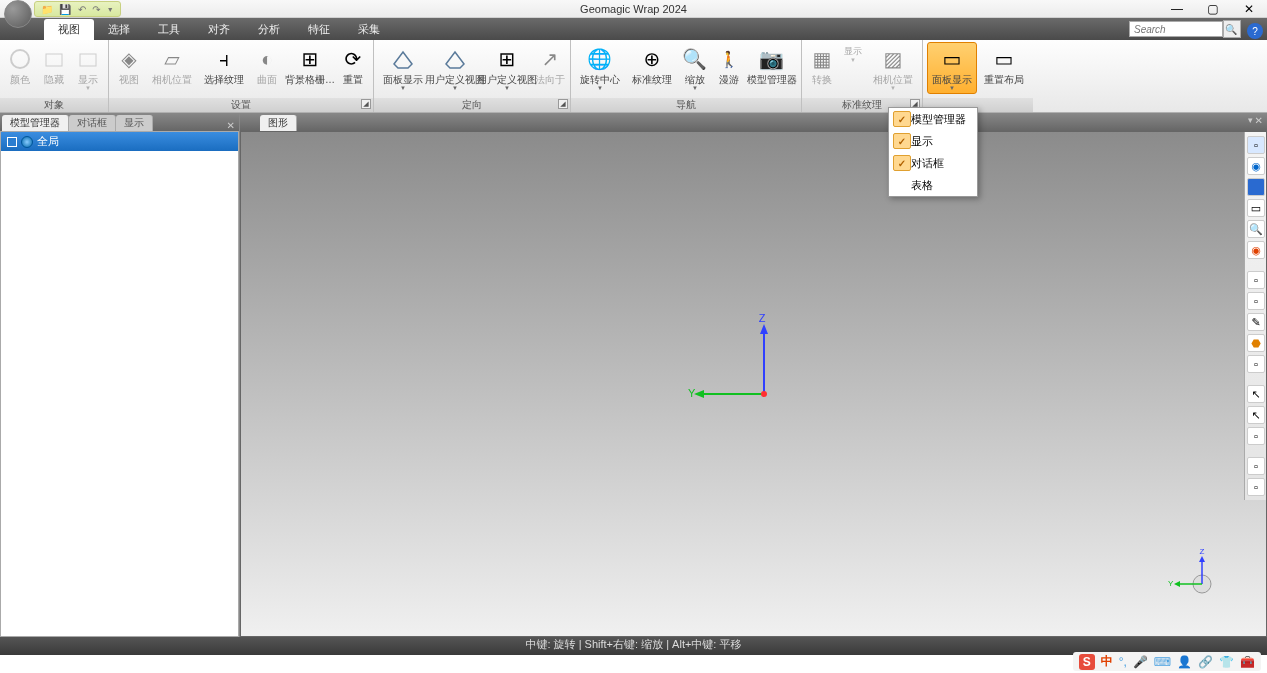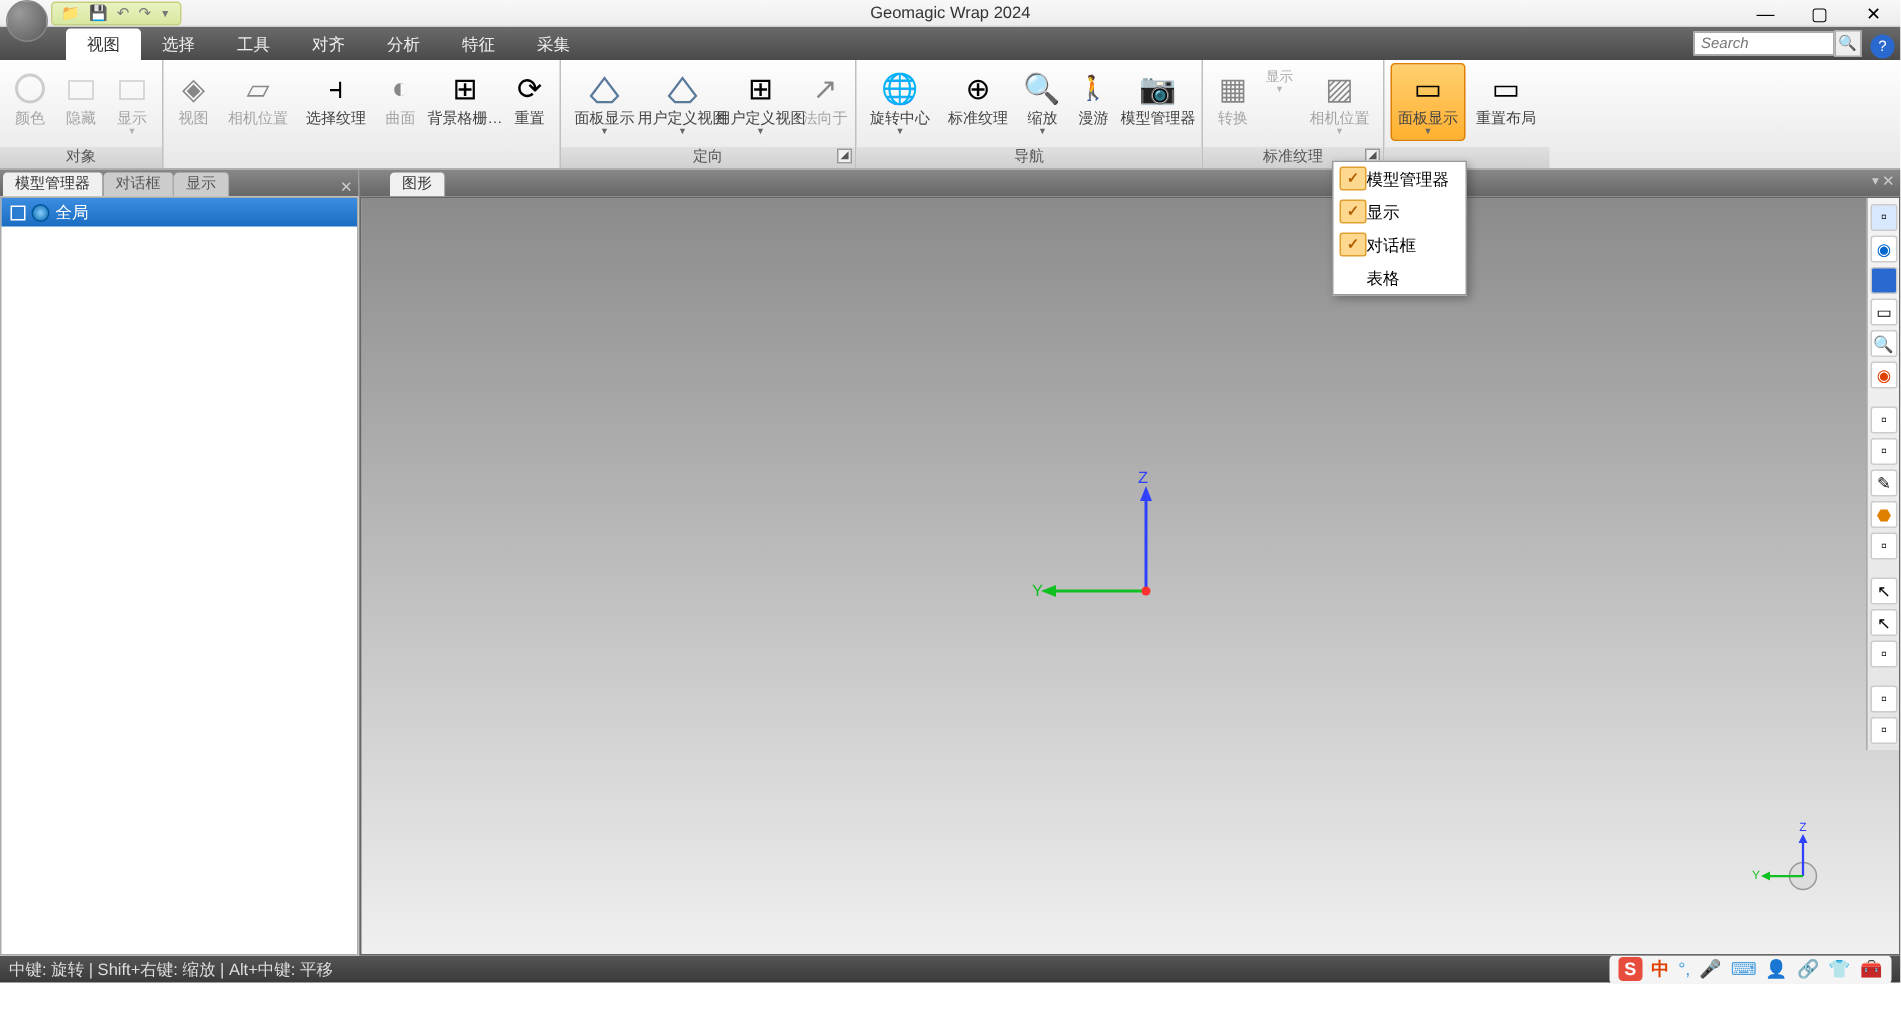--- a/index.html
+++ b/index.html
@@ -57,21 +57,21 @@
 .right-tools .tb { width:18px; height:18px; background:#fff; border:1px solid #ccc; border-radius:2px; cursor:pointer; font-size:11px; display:flex; align-items:center; justify-content:center;}
 
 
 .dropdown { position: absolute; left: 888px; top: 107px; width: 90px; background: #fff; border: 1px solid #999; box-shadow: 2px 2px 6px rgba(0,0,0,0.3); z-index: 100; }
 .dropdown .ditem { display: flex; align-items: center; padding: 3px 4px; font-size: 11px; cursor: pointer; }
 .dropdown .chk { width: 18px; height: 16px; display: flex; align-items: center; justify-content: center; }
 .dropdown .chk.on { background: #ffd890; border: 1px solid #e0a030; border-radius:2px;}
 .dropdown .chk.on::after { content: "✓"; color: #b06000; font-size: 10px; font-weight:bold;}
 
 
-.statusbar { height: 18px; background: linear-gradient(#555,#3a3a3a); color: #ddd; font-size: 11px; display: flex; align-items: center; padding: 0 6px; }
+.statusbar { height: 18px; background: linear-gradient(#555,#3a3a3a); color: #ddd; font-size: 11px; display: flex; align-items: center; padding: 0 6px; flex-direction: column; }
 .statusbar .sright { margin-left: auto; display: flex; align-items: center; gap: 6px; background:#f4f4f4; padding:1px 6px; border-radius:3px;}
 .statusbar .sright span { font-size: 12px; cursor: pointer; }
 .s-badge{ width:16px; height:16px; background:#e74c3c; border-radius:3px; color:#fff; font-weight:bold; font-size:11px; display:flex; align-items:center; justify-content:center;}
 
 svg{ display:block;}
 </style>
 </head>
 <body>
 
 <div class="titlebar">
@@ -159,20 +159,21 @@
         </div>
       <div class="rbtn wide">
           <div class="ricon">⊞</div>
           <div class="rlabel">背景格栅…</div>
         </div>
       <div class="rbtn">
           <div class="ricon">⟳</div>
           <div class="rlabel">重置</div>
         </div>
     </div>
+    <div class="glabel"><span>设置</span><span class="exp">◢</span></div>
   </div>
 
   <div class="rgroup">
     <div class="items">
       <div class="rbtn wide">
           <div class="ricon">
             <svg width="26" height="22">
               <path d="M4 16 L13 4 L22 16 L18 20 L8 20 Z" fill="none" stroke="#5a7a9a" stroke-width="1.5"></path>
             </svg>
           </div>

